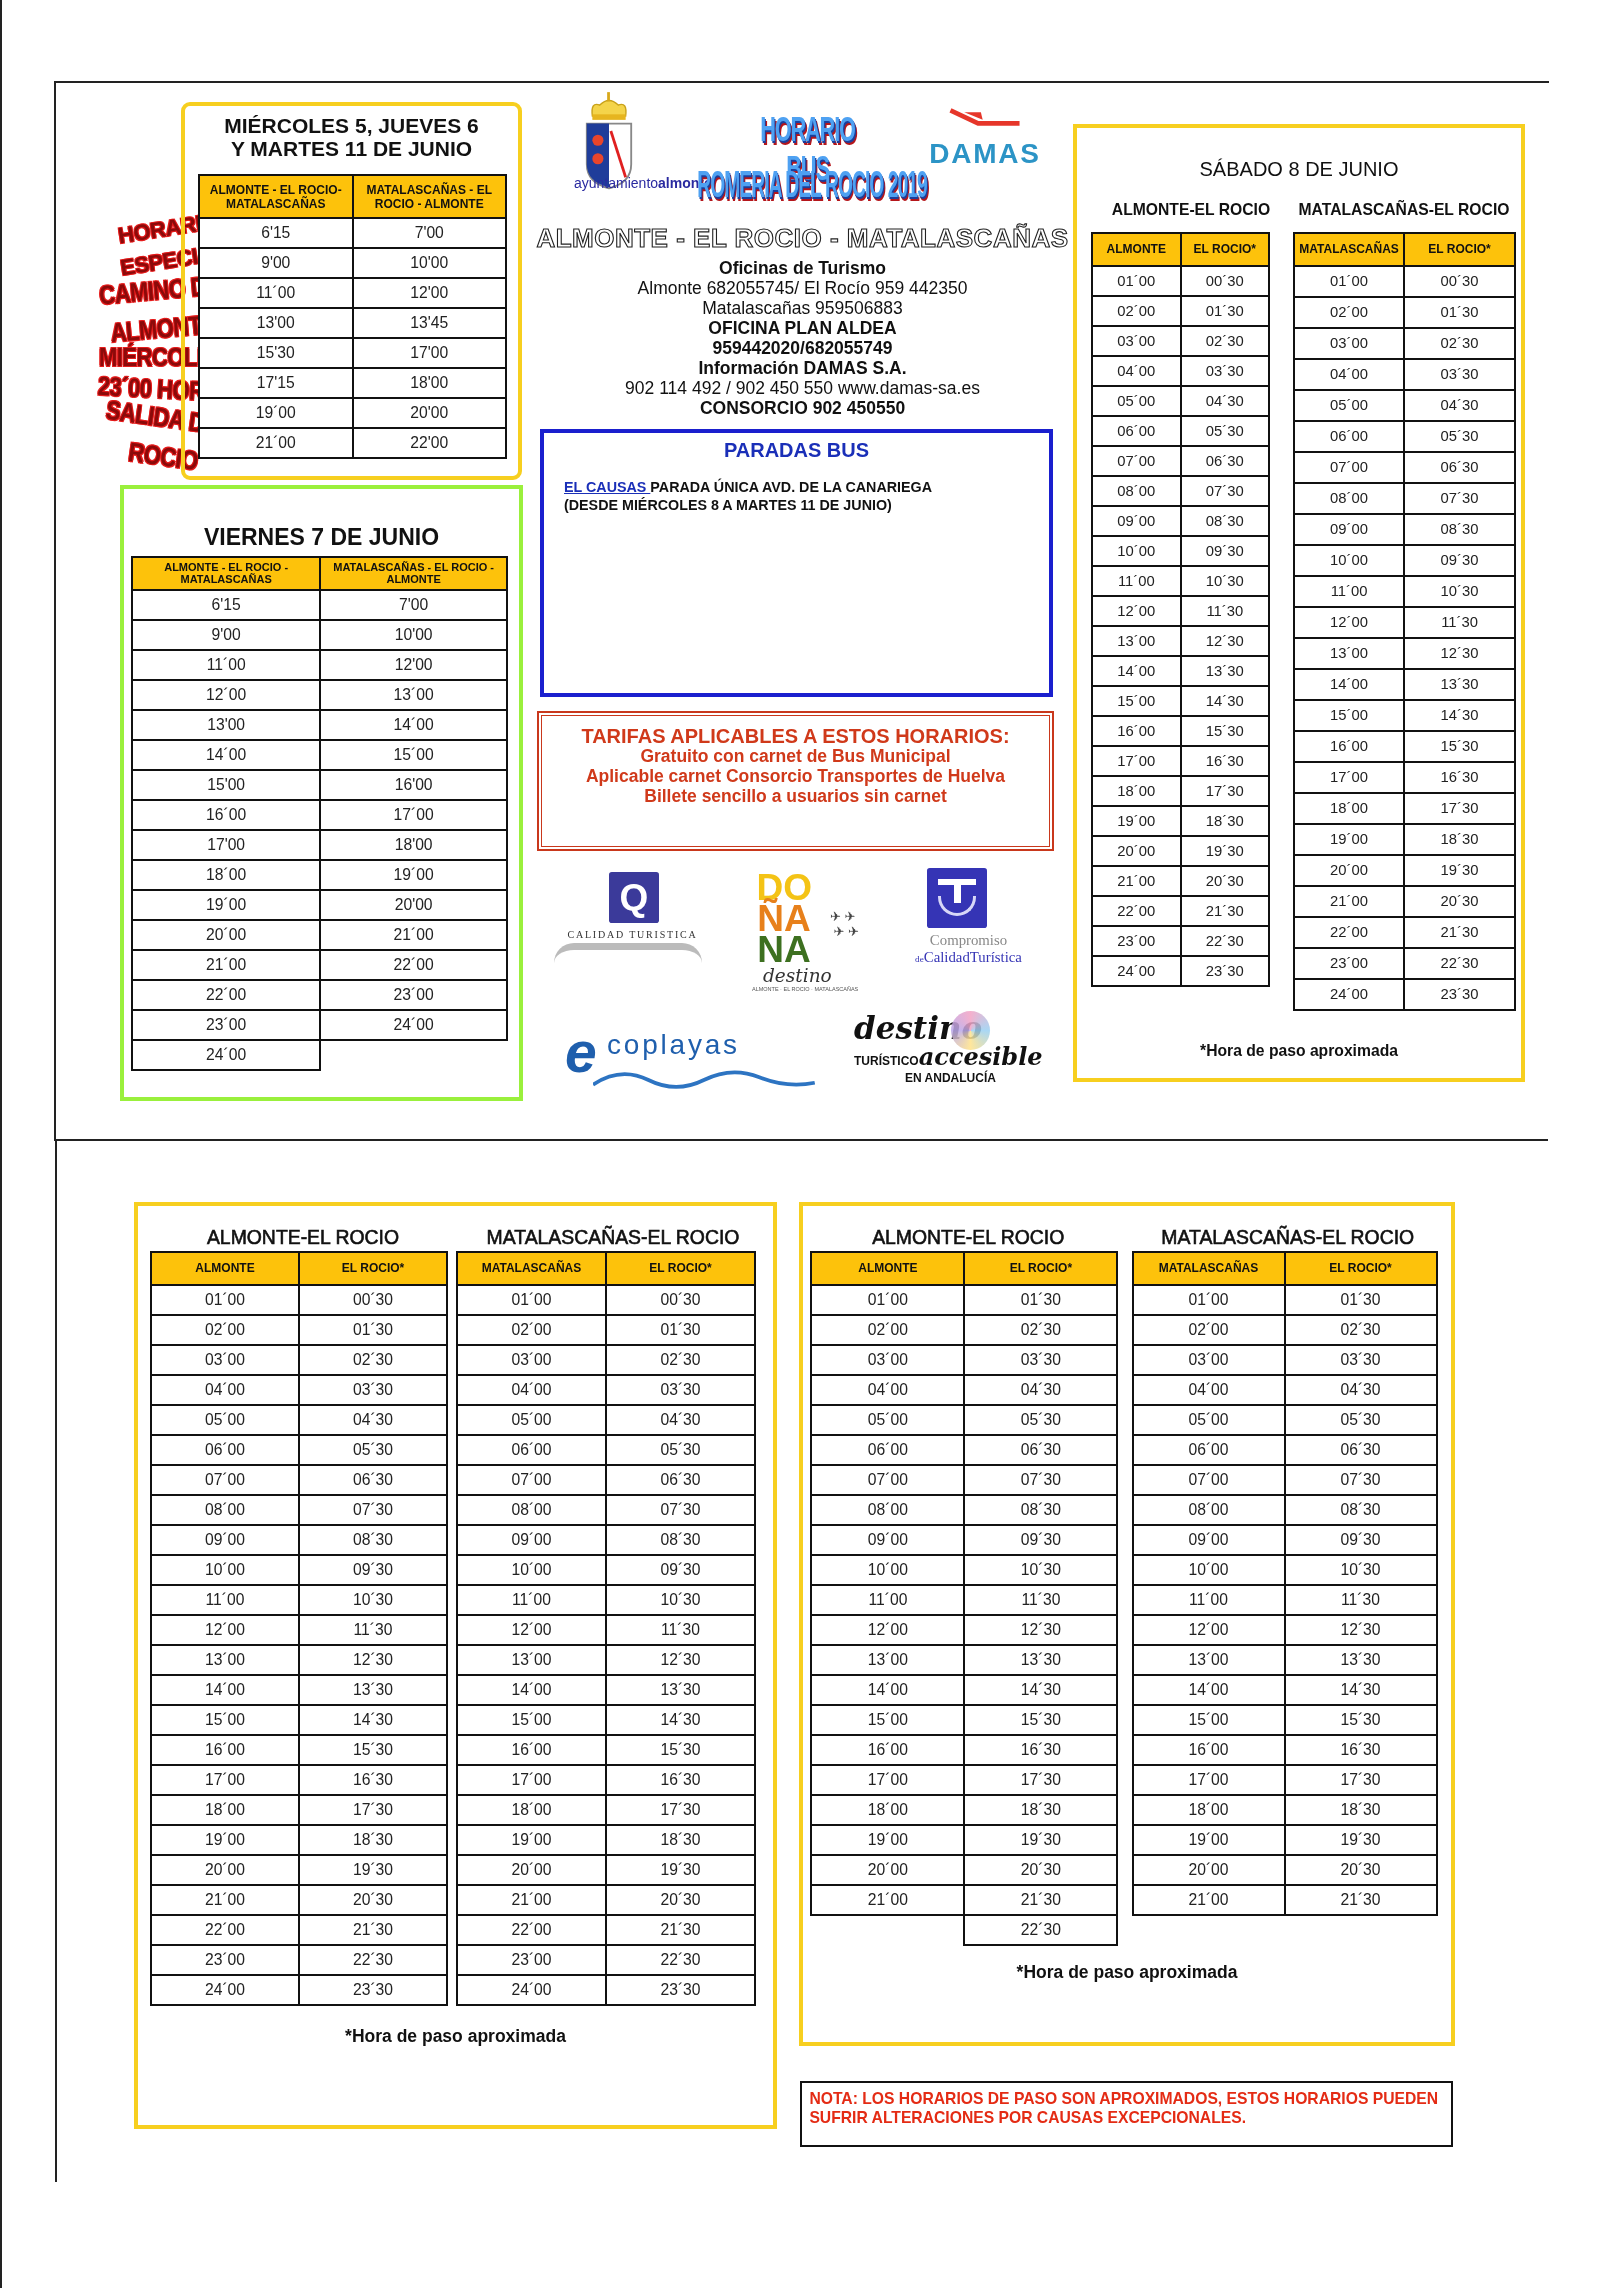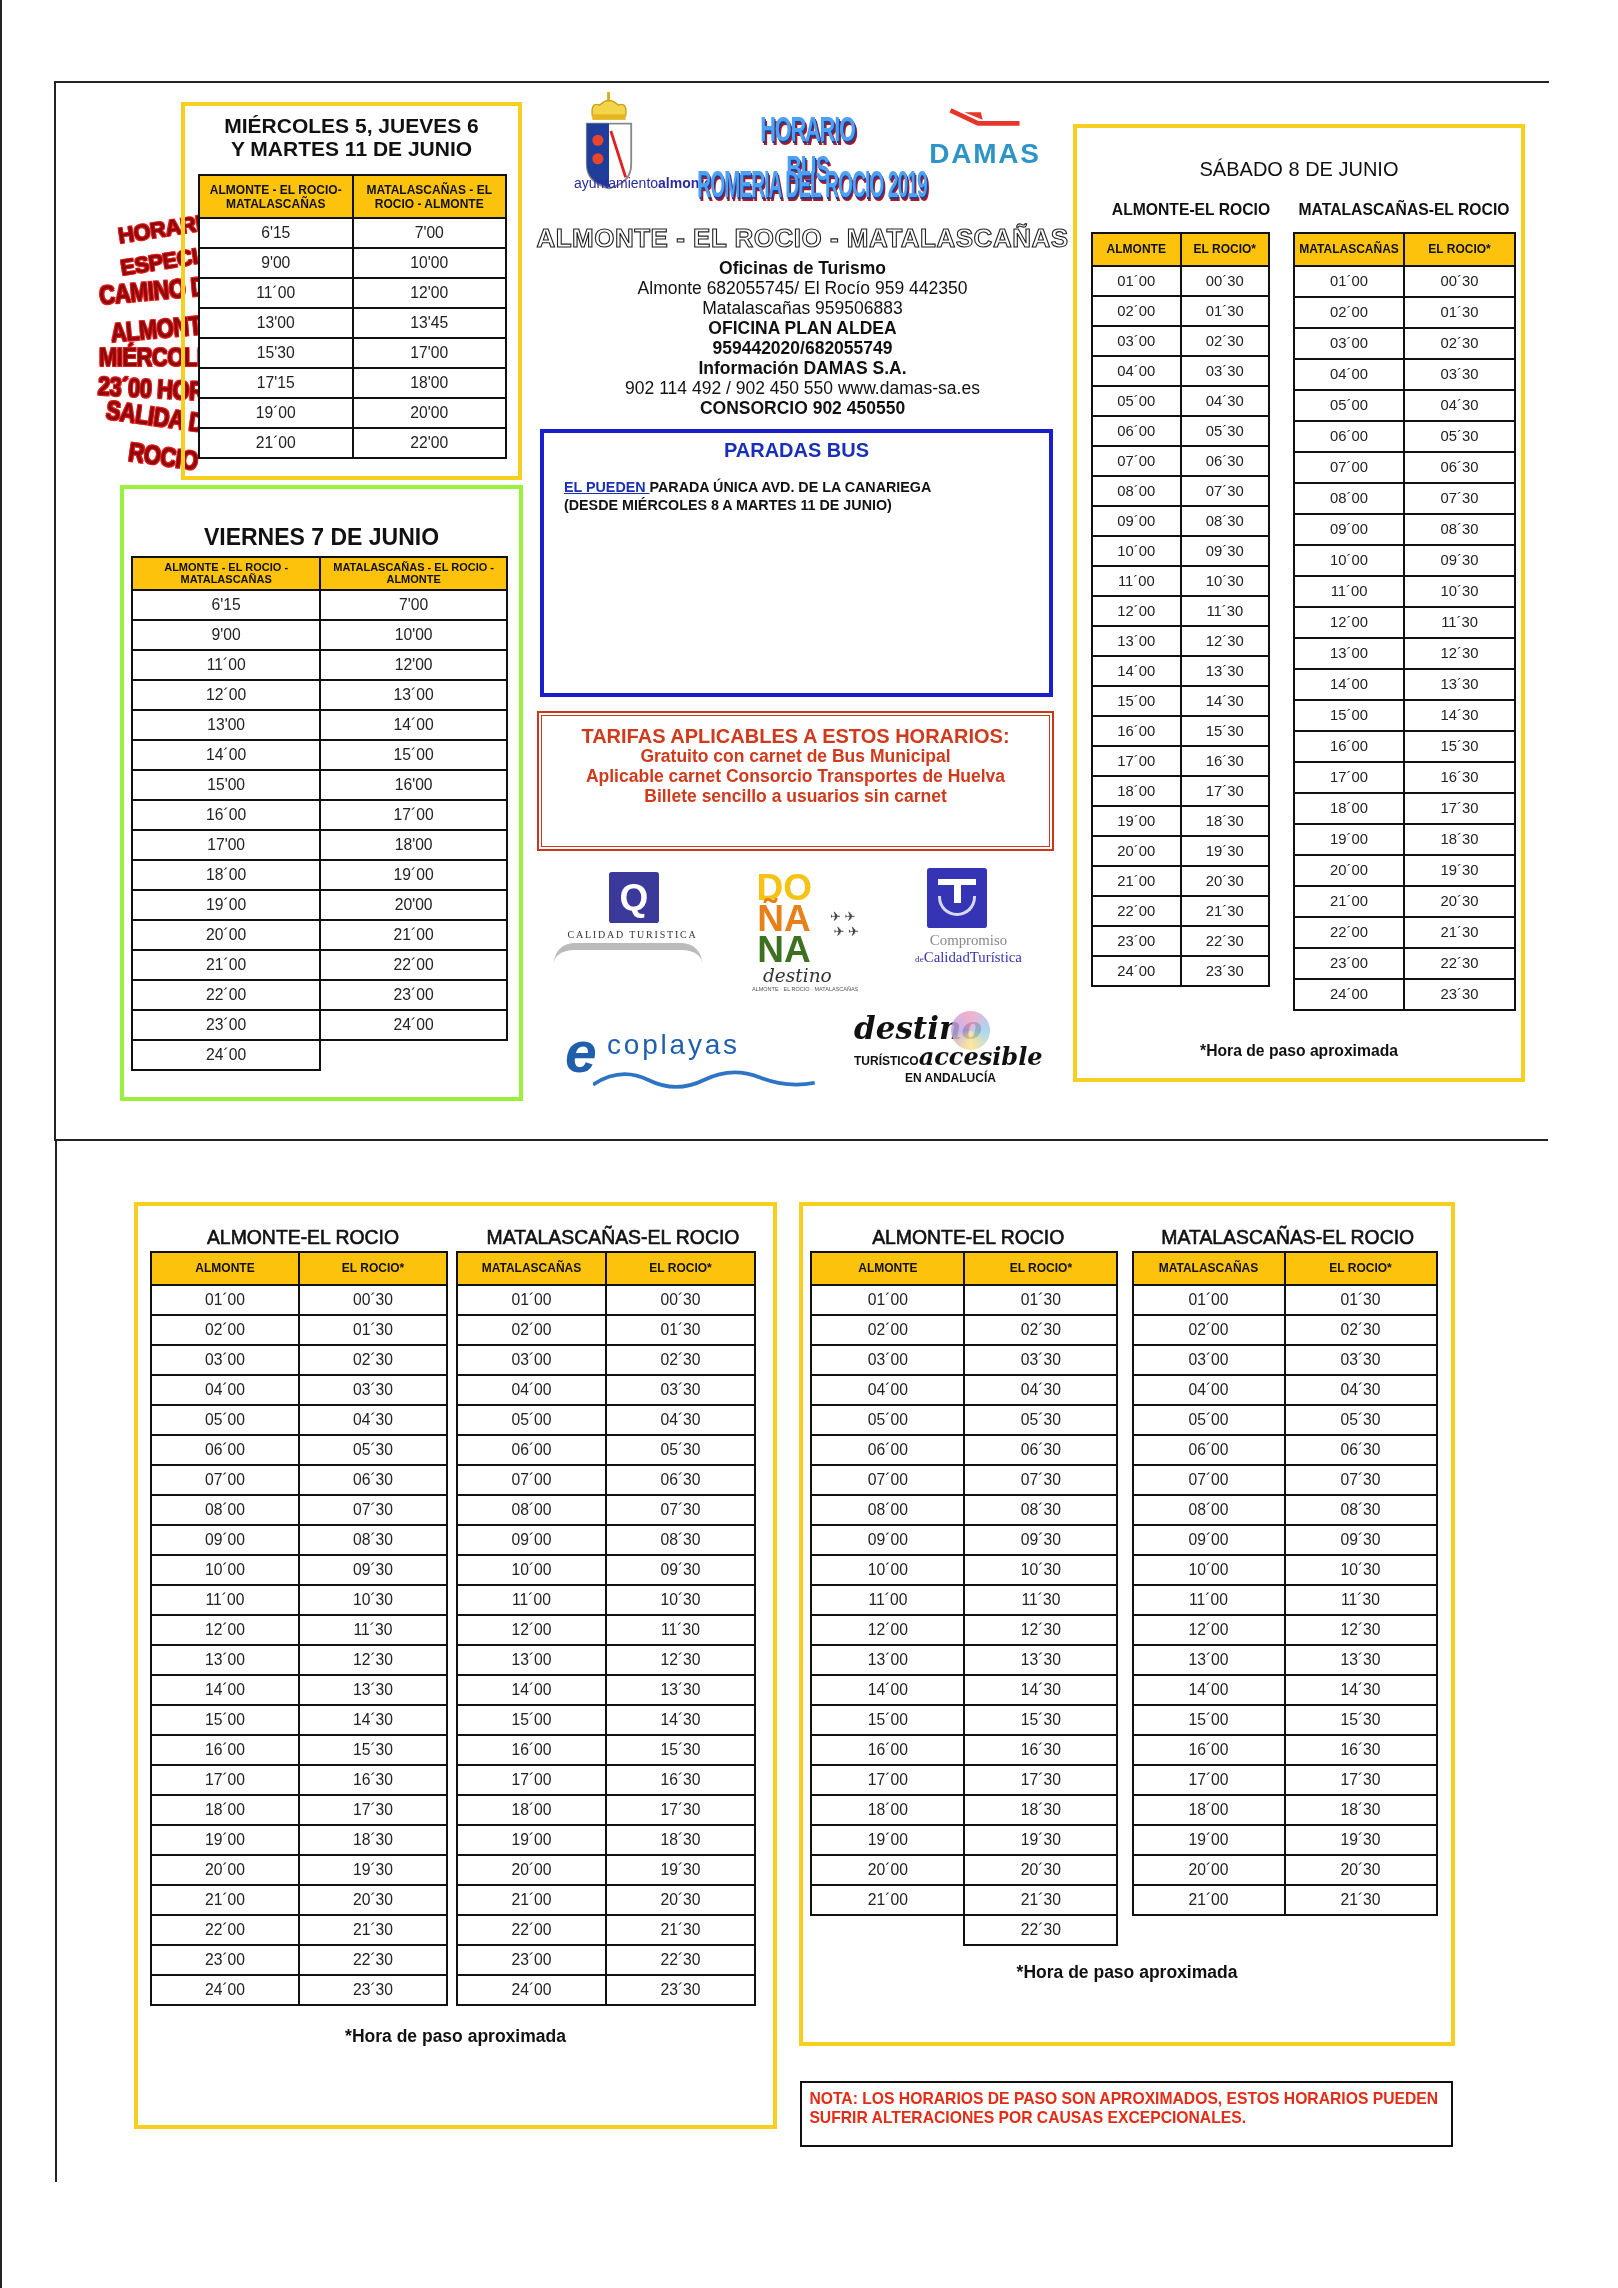--- a/index.html
+++ b/index.html
@@ -62,21 +62,21 @@
 <div class="abs frame-left-bottom"></div>
 
 <div class="abs special">
   <div style="transform: rotate(-9deg) translateX(9.2px);">HORARIO ESPECIAL</div>
   <div style="transform: rotate(-5deg) scaleY(1.2);">CAMINO DE ALMONTE</div>
   <div style="transform: scaleY(1.2); margin-left: 18.5px;">MIÉRCOLES 5</div>
   <div style="transform: rotate(3deg) scaleY(1.2); margin-left: 9.2px;">23´00 HORAS</div>
   <div style="transform: rotate(8deg) scaleY(1.2); margin-left: 9.2px;">SALIDA DEL ROCIO</div>
 </div>
 
-<div class="abs box-yellow" style="left:181px; top:102px; width:341px; height:378px;">
+<div class="abs box-yellow" style="left:181px; top:102px; width:341px; height:378px;border-radius:9px;">
   <div class="box-title" style="font-size:21px; line-height:23px; margin-top:8.3px;">
     <div>MIÉRCOLES 5, JUEVES 6</div>
     <div>Y MARTES 11 DE JUNIO</div>
   </div>
   <table class="tt" id="tbl-wed" style="margin:14px 0 11px 13px; width:309px;">
     <thead>
         <tr>
       <th style="height:43px;">ALMONTE - EL ROCIO- MATALASCAÑAS</th>
       <th>MATALASCAÑAS - EL ROCIO - ALMONTE</th>
     </tr>
@@ -232,21 +232,21 @@
     <div class="info-line b">OFICINA PLAN ALDEA</div>
     <div class="info-line b">959442020/682055749</div>
     <div class="info-line b">Información DAMAS S.A.</div>
     <div class="info-line">902 114 492 / 902 450 550 www.damas-sa.es</div>
     <div class="info-line b">CONSORCIO 902 450550</div>
   </div>
 
 <div class="abs paradas" style="left:540px; top:429px; width:513px; height:268px;">
   <div class="ptitle">PARADAS BUS</div>
   <p style="margin-top:17.5px;">
-    <span class="lnk">EL PUEDEN </span><span>PARADA ÚNICA AVD. DE LA CANARIEGA</span><br>
+    <span class="lnk">EL CAUSAS </span><span>PARADA ÚNICA AVD. DE LA CANARIEGA</span><br>
     <span>(DESDE MIÉRCOLES 8 A MARTES 11 DE JUNIO)</span>
   </p>
 </div>
 
 <div class="abs tarifas" style="left:537px; top:711px; width:517px; height:140px;">
   <div class="t1">TARIFAS APLICABLES A ESTOS HORARIOS:</div>
   <div>Gratuito con carnet  de Bus Municipal</div>
   <div>Aplicable carnet Consorcio Transportes de Huelva</div>
   <div>Billete sencillo a usuarios sin carnet</div>
 </div>

